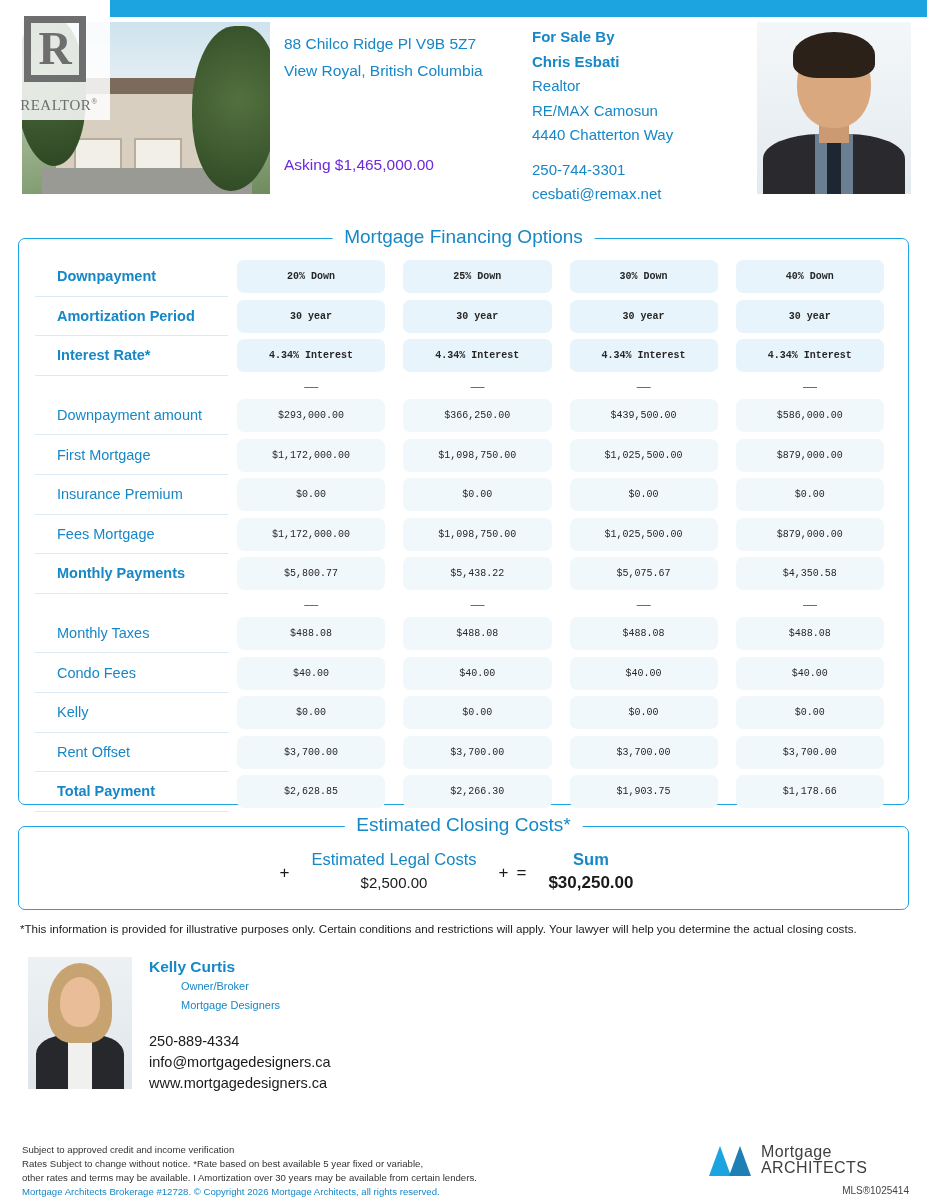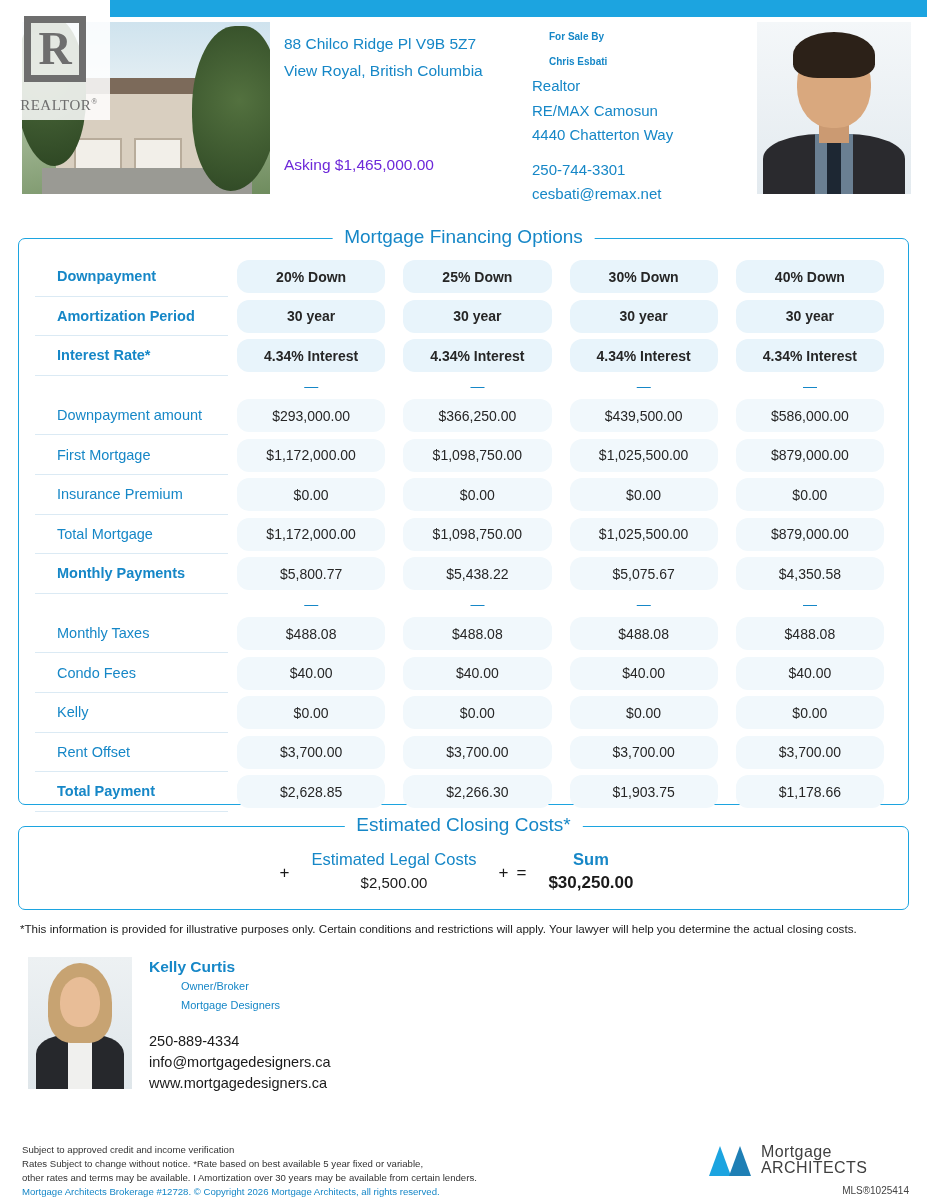--- a/index.html
+++ b/index.html
@@ -85,21 +85,21 @@
   .asking {
     position: absolute; left: 284px; top: 156px;
     color: #6d28d9; font-size: 15.5px; text-align: center;
   }
   .agent-block {
     position: absolute; left: 532px; top: 25px; width: 230px;
     color: #1687c7;
     font-size: 15px;
     line-height: 24.5px;
   }
-  .agent-block .b { font-weight: bold; font-size: 10px; margin-left: 17px; }
+  .agent-block .b { font-weight: bold; font-size: 15px; }
   .agent-contact { margin-top: 10px; }
   .agent-photo {
     position: absolute; left: 757px; top: 22px; width: 154px; height: 172px;
     background: linear-gradient(180deg, #f4f7f9 0%, #e3eaef 100%);
     overflow: hidden;
   }
   .agent-photo .head {
     position: absolute; left: 40px; top: 18px; width: 74px; height: 88px;
     background: #d9a87e; border-radius: 50% 50% 46% 46%;
   }
@@ -151,26 +151,27 @@
     padding-left: 22px;
     font-size: 14.5px;
     color: #1687c7;
     border-bottom: 1px solid #dbeaf4;
   }
   .lbl.bold { font-weight: bold; }
   .cell {
     flex: 1 1 0;
     margin: 0 9px;
     display: flex; align-items: center; justify-content: center;
-    font-size: 14px;
+    font-size: 10px;
     color: #262626;
     background: #e8f4fb;
-    border-radius: 12px;
+    border-radius: 7px;
     height: 33px;
     align-self: center;
+    font-family: Liberation Mono, monospace;
   }
   .cell.bold { font-weight: bold; }
   .cell.plain { background: #f1f8fc; }
   .dash {
     flex: 1 1 0; margin: 0 9px;
     display: flex; align-items: center; justify-content: center;
     color: #1687c7; font-size: 14px;
   }
   .lbl.nodash { border-bottom: none; }
   
@@ -342,21 +343,21 @@
         <div class="cell plain">$879,000.00</div>
       </div>
       <div class="trow">
         <div class="lbl">Insurance Premium</div>
         <div class="cell plain">$0.00</div>
         <div class="cell plain">$0.00</div>
         <div class="cell plain">$0.00</div>
         <div class="cell plain">$0.00</div>
       </div>
       <div class="trow">
-        <div class="lbl">Total Mortgage</div>
+        <div class="lbl">Fees Mortgage</div>
         <div class="cell plain">$1,172,000.00</div>
         <div class="cell plain">$1,098,750.00</div>
         <div class="cell plain">$1,025,500.00</div>
         <div class="cell plain">$879,000.00</div>
       </div>
       <div class="trow">
         <div class="lbl bold">Monthly Payments</div>
         <div class="cell plain">$5,800.77</div>
         <div class="cell plain">$5,438.22</div>
         <div class="cell plain">$5,075.67</div>

